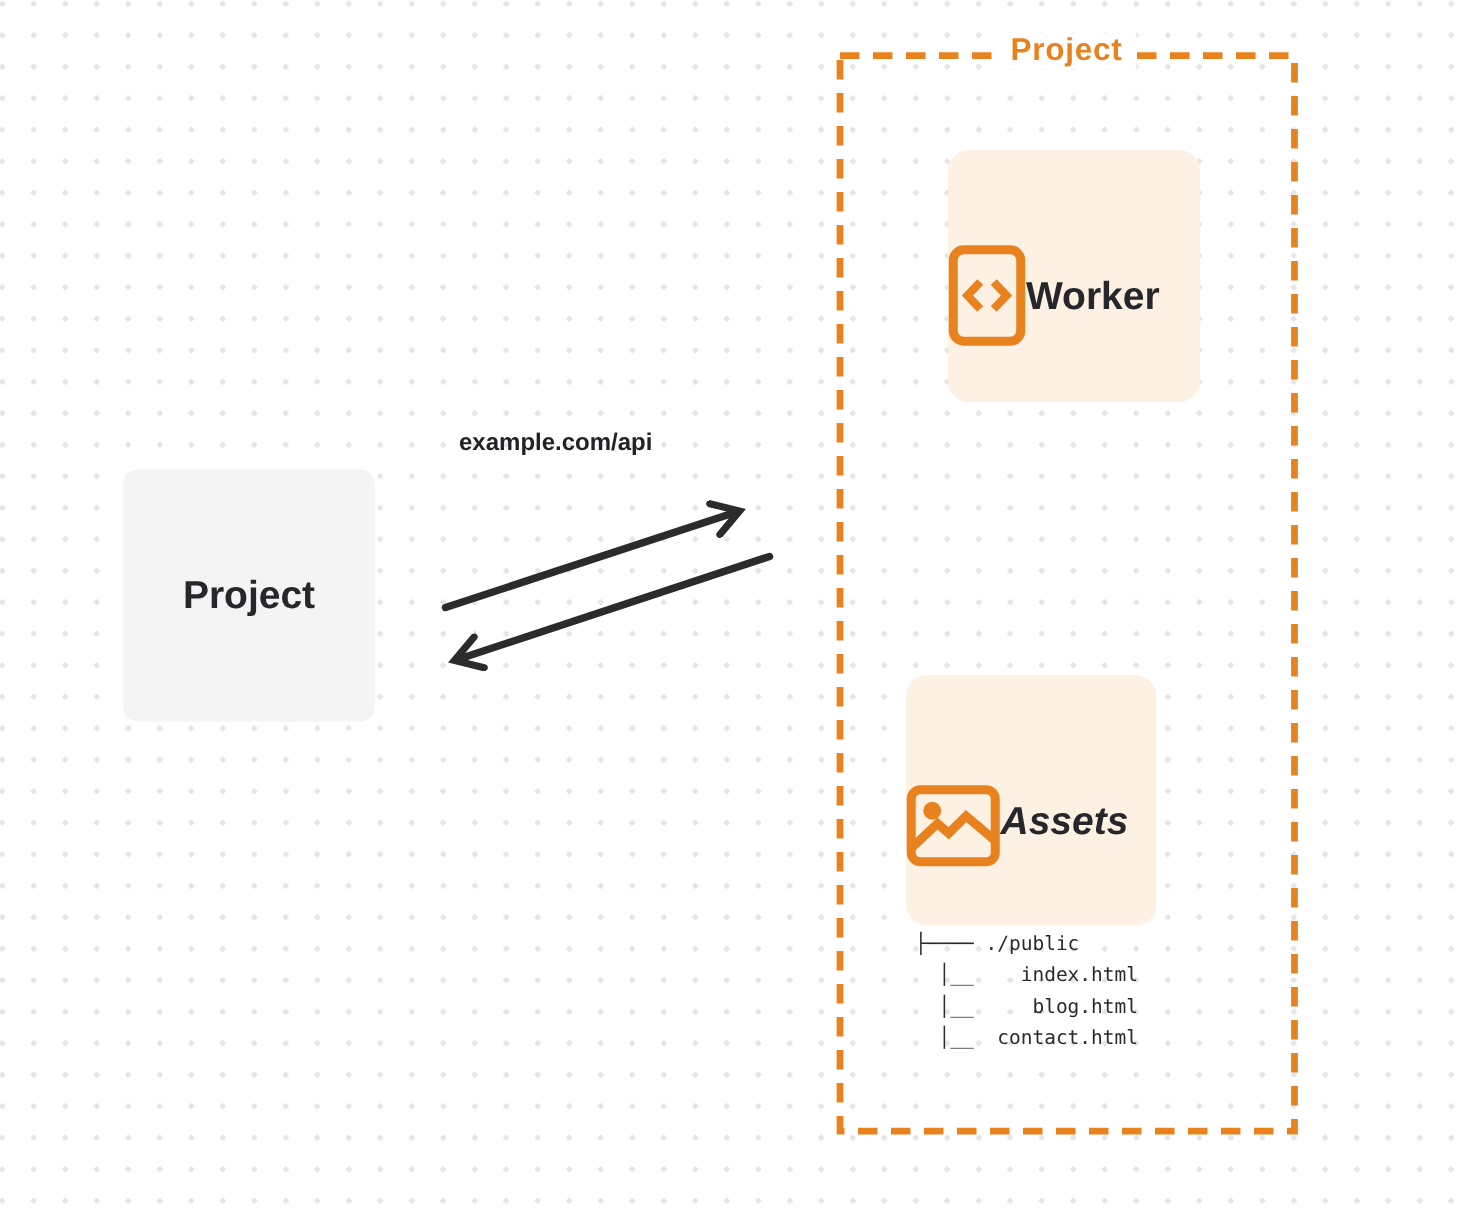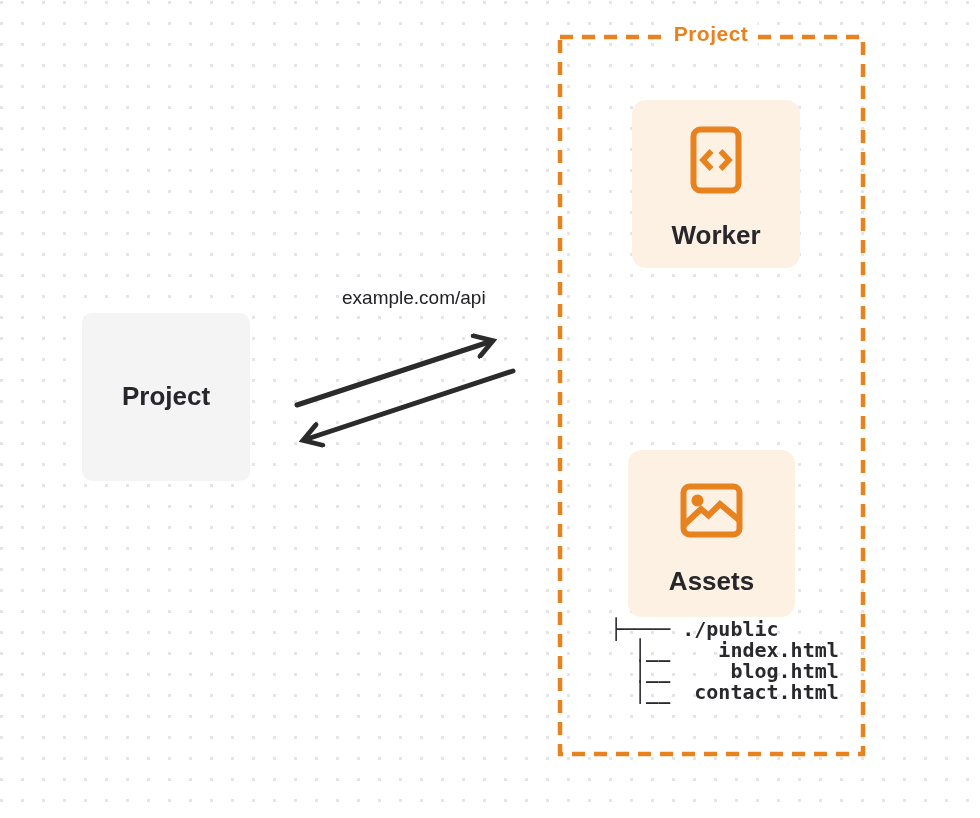--- a/index.html
+++ b/index.html
@@ -33,21 +33,21 @@
     padding: 0 9px;
     color: #e8821e;
     font-size: 21px;
     font-weight: bold;
     letter-spacing: 0.5px;
     white-space: nowrap;
   }
   .card {
     position: absolute;
     display: flex;
-    flex-direction: column;
+    flex-direction: row;
     align-items: center;
     box-sizing: border-box;
     border-radius: 14px;
   }
   .card .card-label {
     color: #26262b;
     font-weight: bold;
     font-size: 26px;
     line-height: 1.15;
   }
@@ -57,46 +57,46 @@
     background: #f4f4f5;
     border-radius: 10px;
     justify-content: center;
   }
   .worker {
     left: 632px; top: 100px;
     width: 168px; height: 168px;
     background: #fcf1e2;
   }
   .assets {
-    left: 628px; top: 450px;
+    left: 604px; top: 450px;
     width: 167px; height: 167px;
     background: #fcf1e2;
+    font-style: italic;
   }
   .worker .node-icon { margin-top: 26px; }
   .worker .card-label { margin-top: 27px; }
   .assets .node-icon { margin-top: 33px; }
   .assets .card-label { margin-top: 29px; }
   .api-label {
     position: absolute;
     left: 306px;
     top: 287px;
     color: #222226;
-    font-size: 19px;
-    font-weight: normal;
+    font-size: 16px;
+    font-weight: bold;
     white-space: nowrap;
-    margin-left: 36px;
   }
   .tree {
     position: absolute;
     left: 610px;
     top: 619px;
     margin: 0;
     font-family: "DejaVu Sans Mono", monospace;
-    font-size: 20px;
-    font-weight: bold;
+    font-size: 13px;
+    font-weight: normal;
     line-height: 21px;
     color: #29292d;
     white-space: pre;
   }
 </style>
 </head>
 <body>
 
 <div class="canvas">
 

